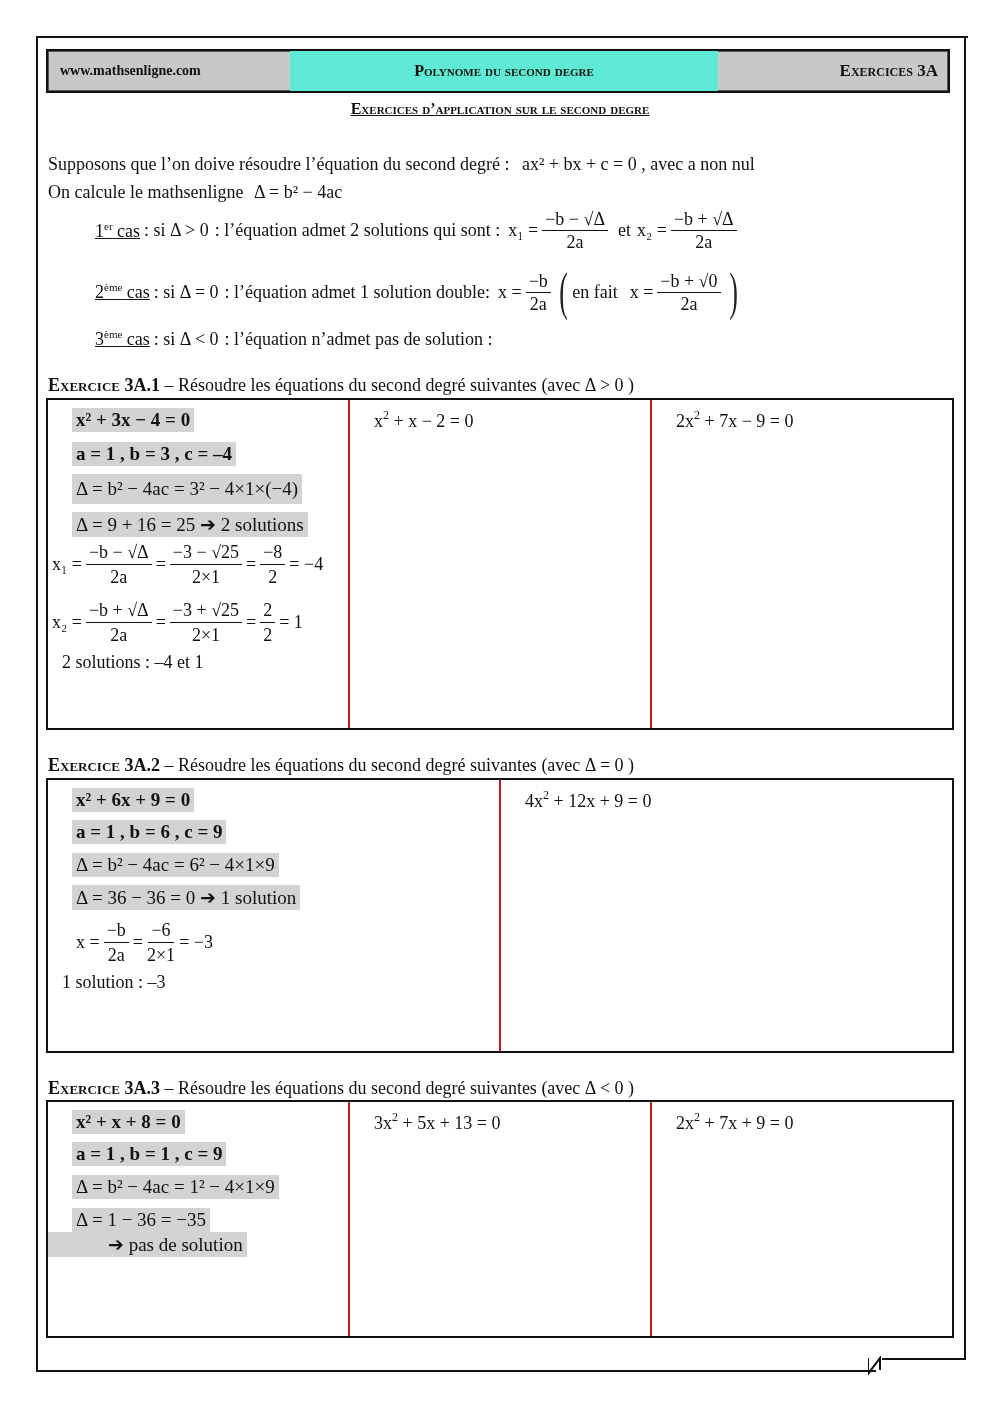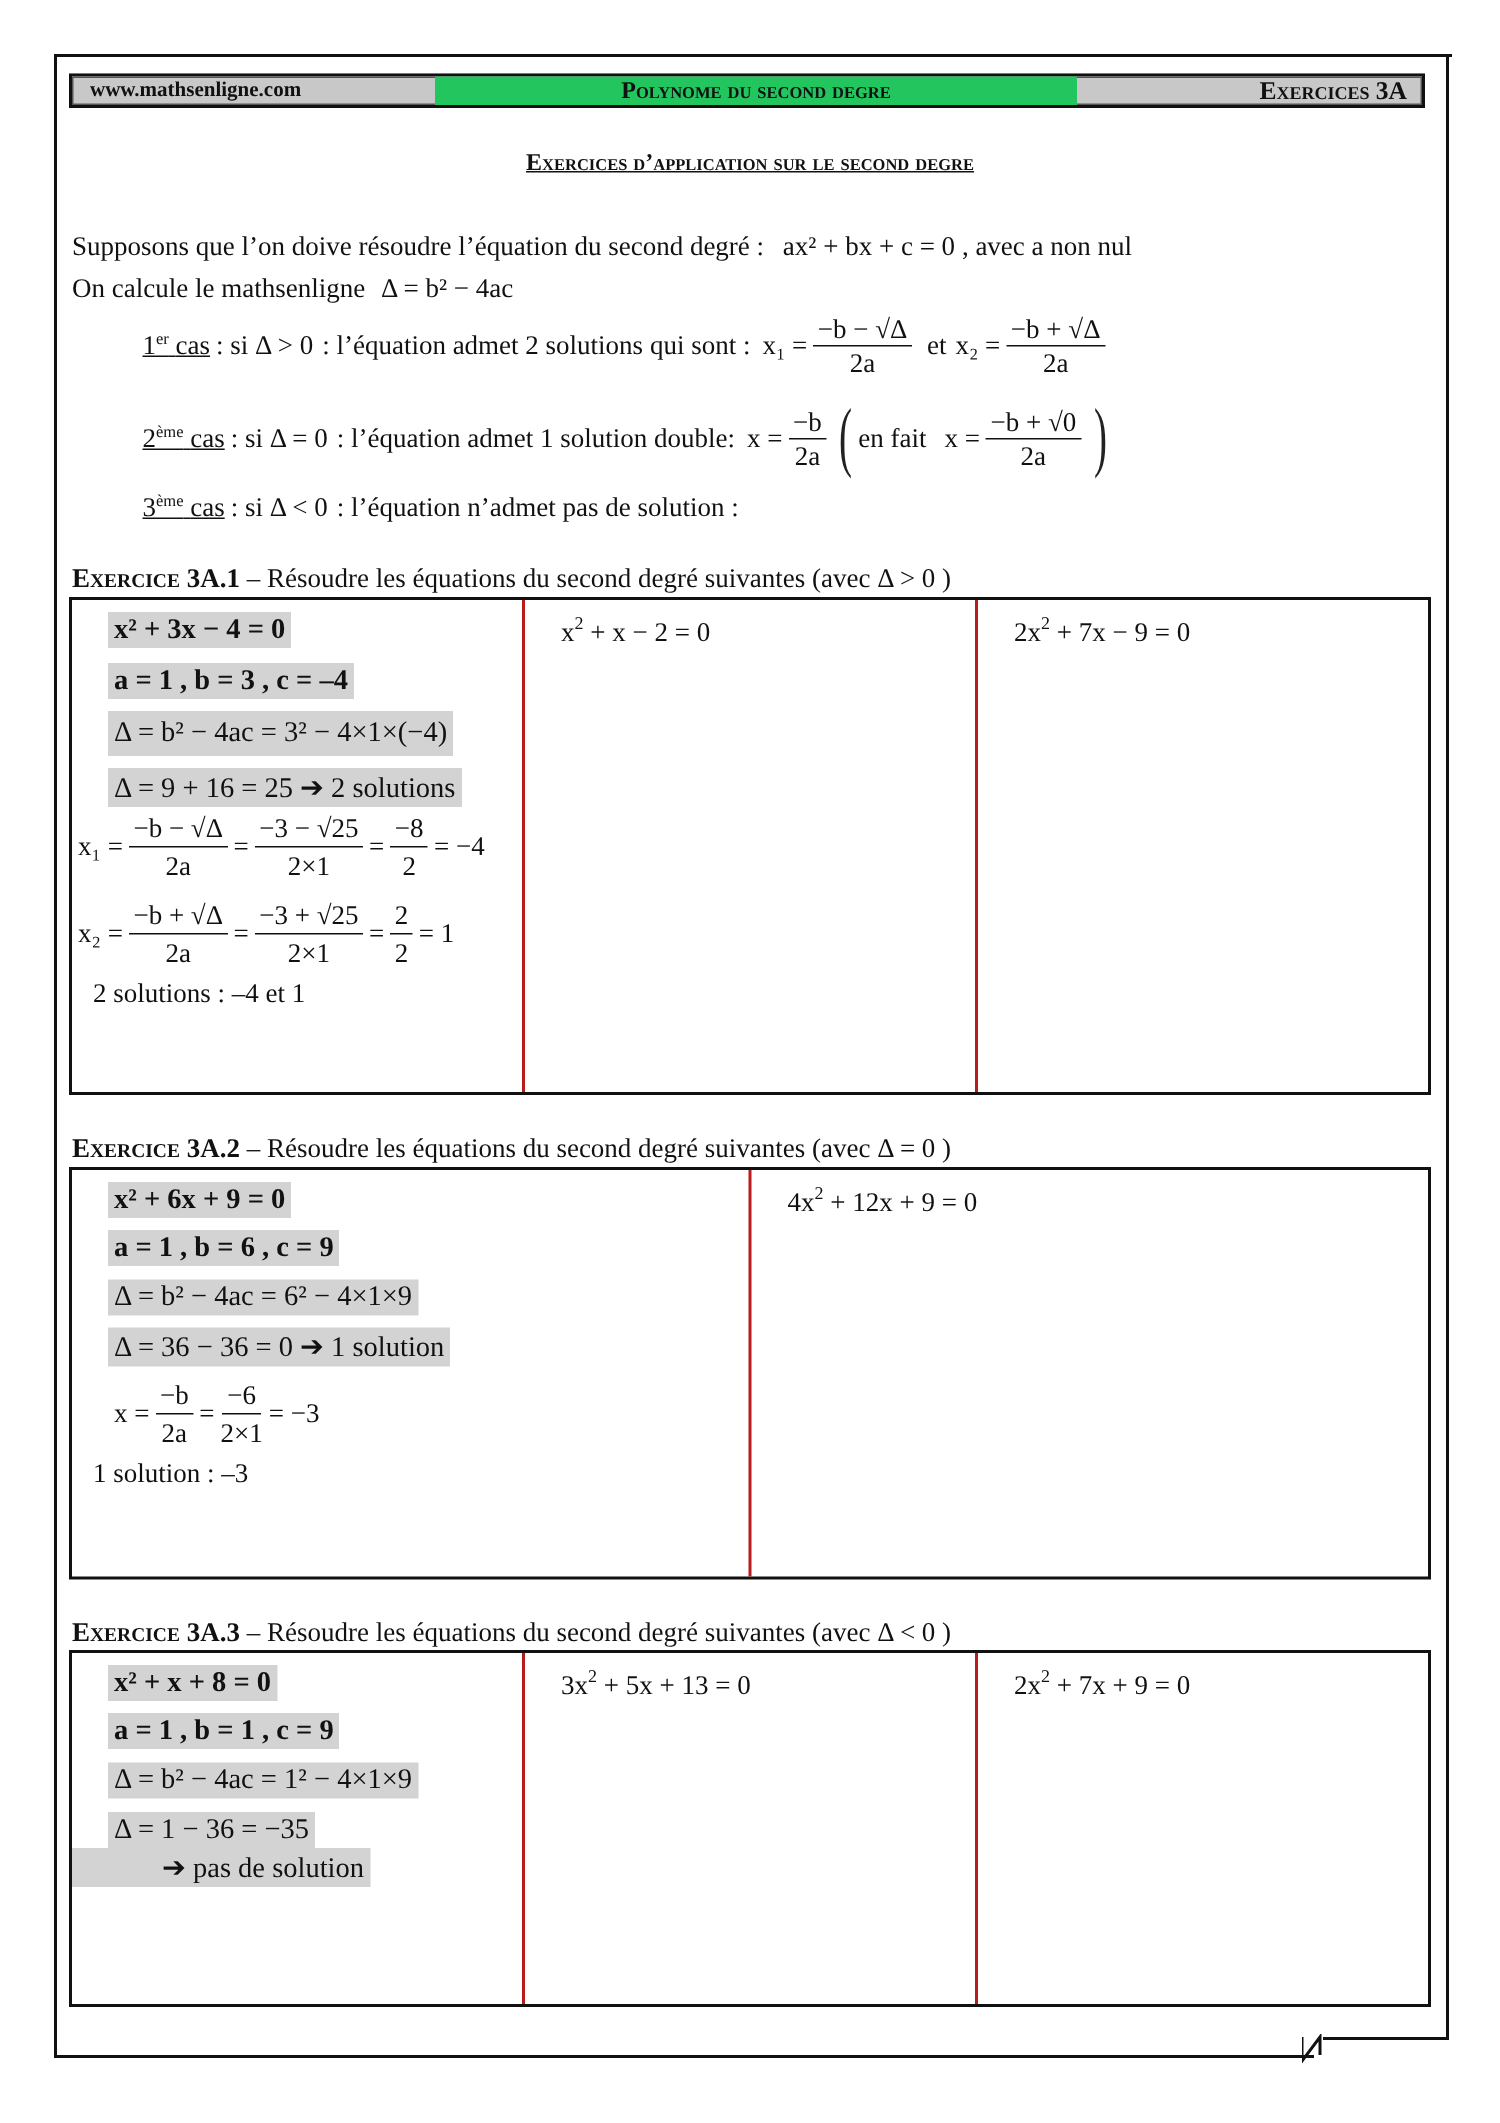--- a/index.html
+++ b/index.html
@@ -3,23 +3,23 @@
 <meta charset="utf-8">
 <style>
   html, body { margin: 0; padding: 0; background: #ffffff; }
   body { width: 1000px; height: 1415px; position: relative; font-family: "Liberation Serif", "DejaVu Serif", serif; color: #111; overflow: hidden; }
   .page-frame { position: absolute; left: 36px; top: 36px; width: 930px; height: 1334px; border-left: 2px solid #111; border-top: 2px solid #111; }
   .frame-right { position: absolute; left: 964px; top: 36px; width: 2px; height: 1324px; background: #111; }
   .frame-bottom-right { position: absolute; left: 882px; top: 1358px; width: 84px; height: 2px; background: #111; }
   .frame-bottom-left { position: absolute; left: 36px; top: 1370px; width: 840px; height: 2px; background: #111; }
   .frame-notch { position: absolute; left: 868px; top: 1356px; width: 20px; height: 20px; }
 
-  .header-band { position: absolute; left: 46px; top: 49px; width: 904px; height: 23px; border: 2px solid #111; background: #c8c8c8; display: flex; align-items: center; justify-content: space-between; box-sizing: border-box; box-shadow: 0 0 0 1px #555 inset; }
+  .header-band { position: absolute; left: 46px; top: 49px; width: 904px; height: 44px; border: 2px solid #111; background: #c8c8c8; display: flex; align-items: center; justify-content: space-between; box-sizing: border-box; box-shadow: 0 0 0 1px #555 inset; }
   .header-band .site { font-size: 14px; font-weight: bold; padding-left: 12px; width: 230px; }
-  .header-band .mid { font-size: 16px; font-weight: bold; font-variant: small-caps; flex: 1; text-align: center; background: #22c55e; height: 100%; display: flex; align-items: center; justify-content: center; }
+  .header-band .mid { font-size: 16px; font-weight: bold; font-variant: small-caps; flex: 1; text-align: center; background: #5eead4; height: 100%; display: flex; align-items: center; justify-content: center; }
   .header-band .right { font-size: 17px; font-weight: bold; font-variant: small-caps; width: 220px; text-align: right; padding-right: 10px; }
 
   .main-title { position: absolute; top: 100px; left: 0; width: 1000px; text-align: center; font-size: 16px; font-weight: bold; font-variant: small-caps; text-decoration: underline; }
 
   .intro { position: absolute; left: 48px; top: 150px; font-size: 18px; line-height: 28px; }
   .case { position: absolute; left: 95px; font-size: 18px; display: flex; align-items: center; white-space: nowrap; }
   .case .case-label { text-decoration: underline; }
   .case .case-label sup { font-size: 11px; }
   .i { }
 

